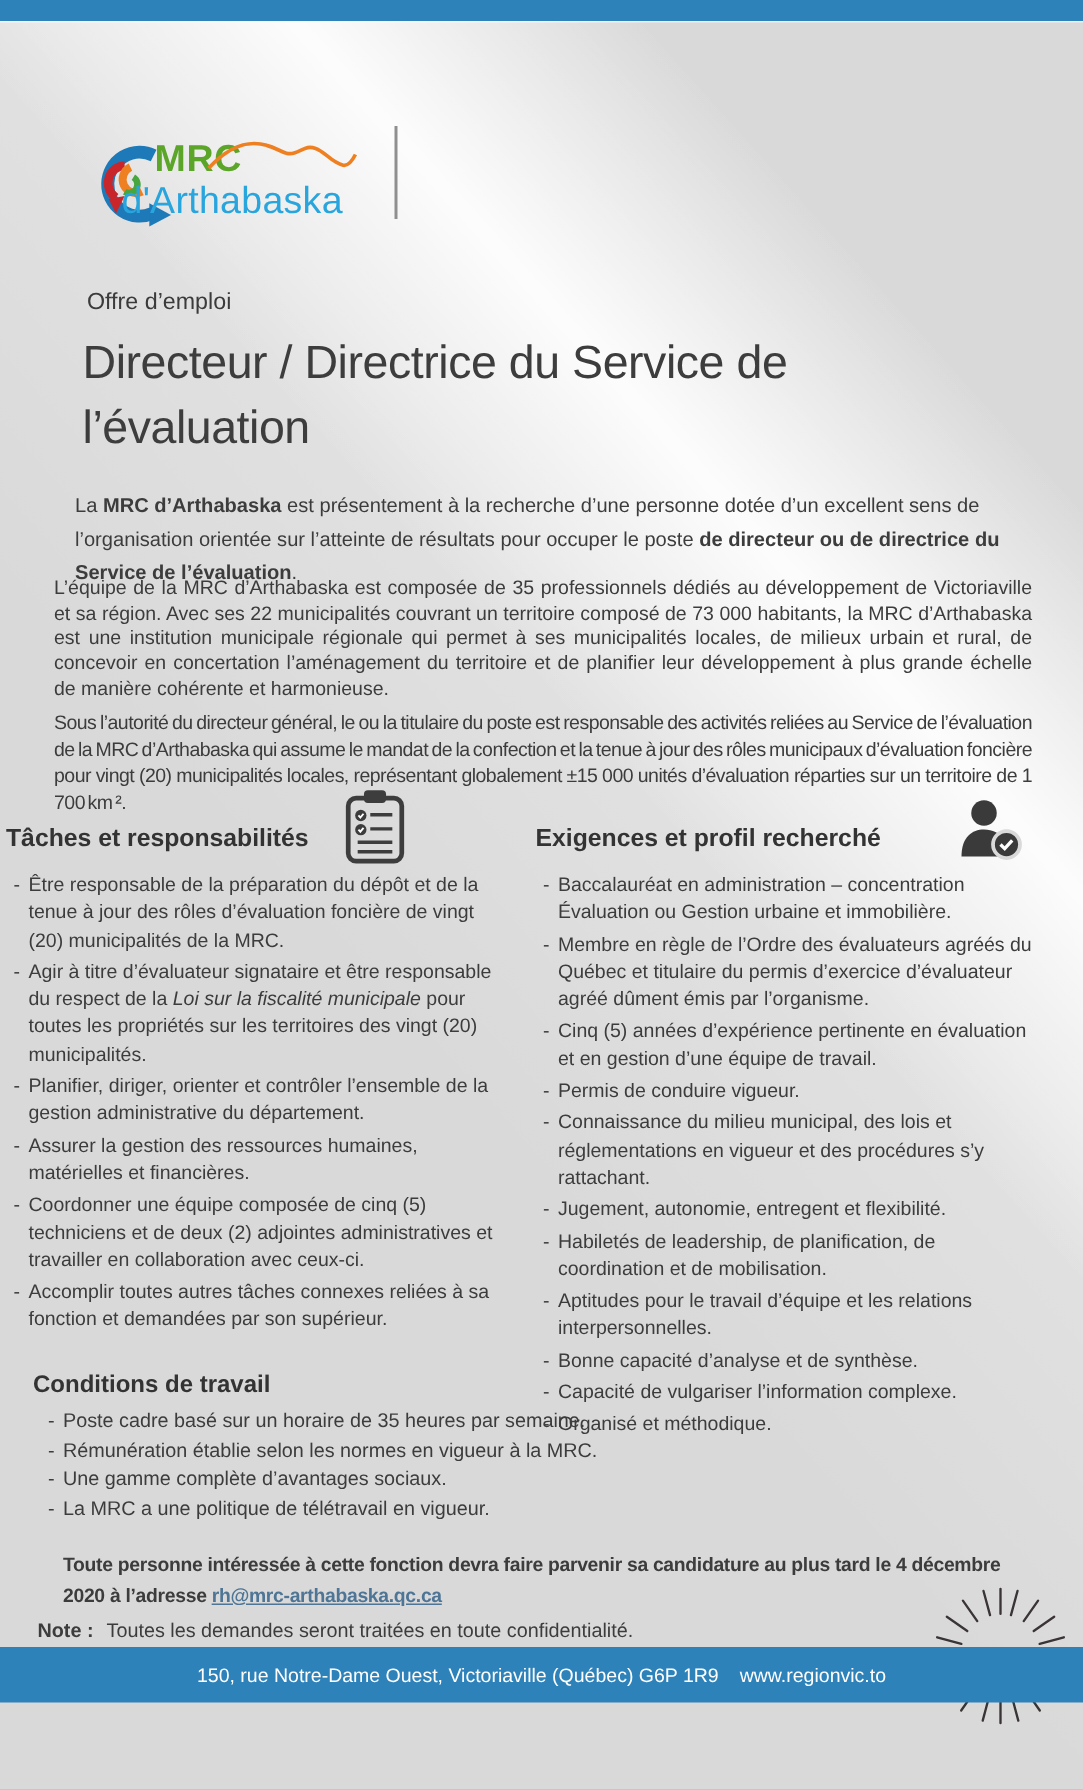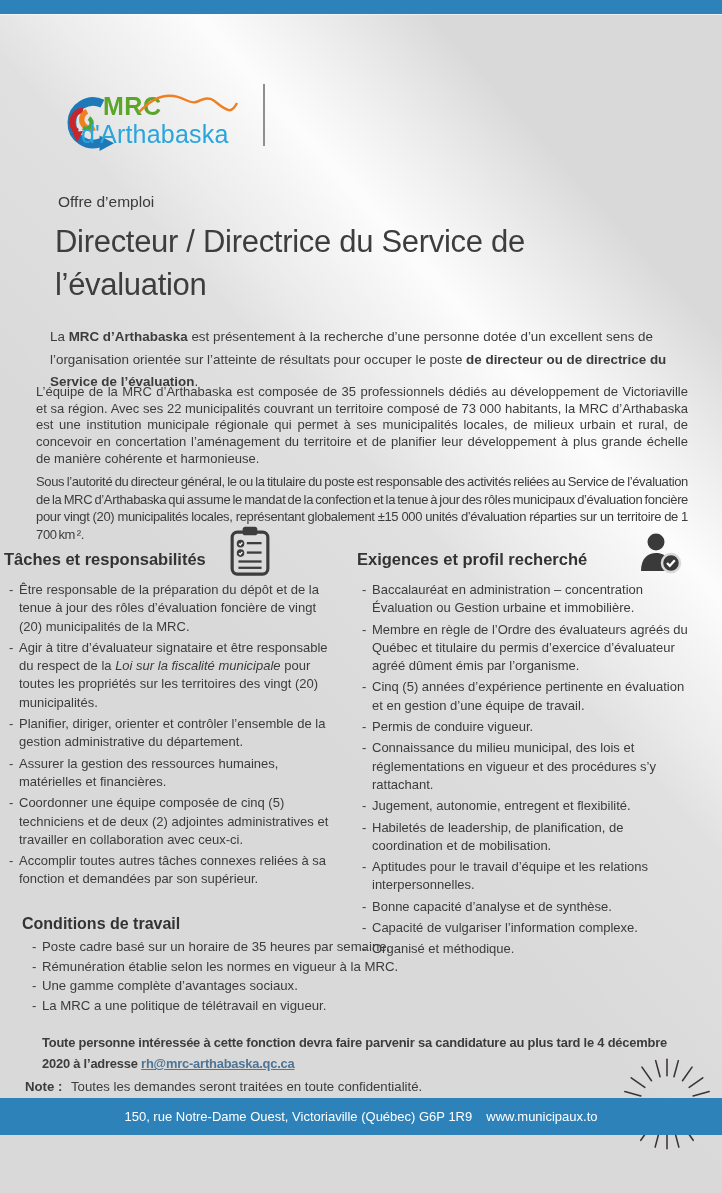--- a/index.html
+++ b/index.html
@@ -189,16 +189,16 @@
       </g>
       <text class="svg-text-city" x="50" y="47" text-anchor="middle">VICTORIAVILLE</text>
       <text class="svg-text-etsa" x="25" y="58" transform="rotate(-90 25 58)">et sa</text>
       <text class="svg-text-region" x="54" y="66" text-anchor="middle">région</text>
       <path d="M36,70 Q54,74 72,68" fill="none" stroke="#7c4063" stroke-width="1"></path>
     </svg>
   </div>
 
   <div class="abs footerbar">
     <span class="addr">150, rue Notre-Dame Ouest, Victoriaville (Québec) G6P 1R9</span>
-    <span>www.municipaux.to</span>
+    <span>www.regionvic.to</span>
   </div>
 
 </div>
 
 </body></html>

